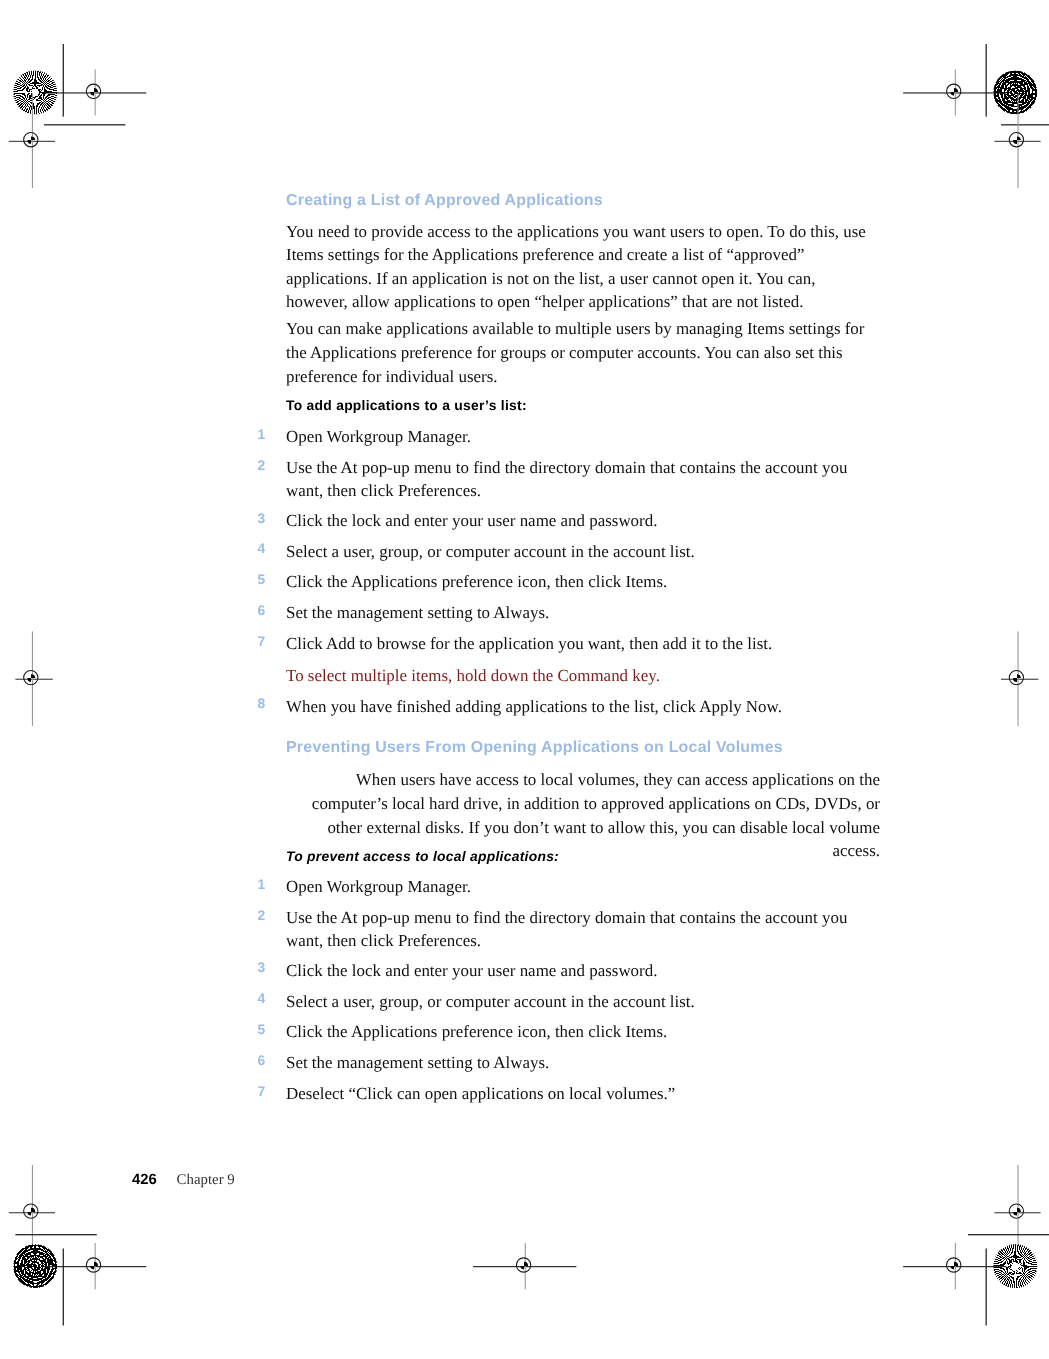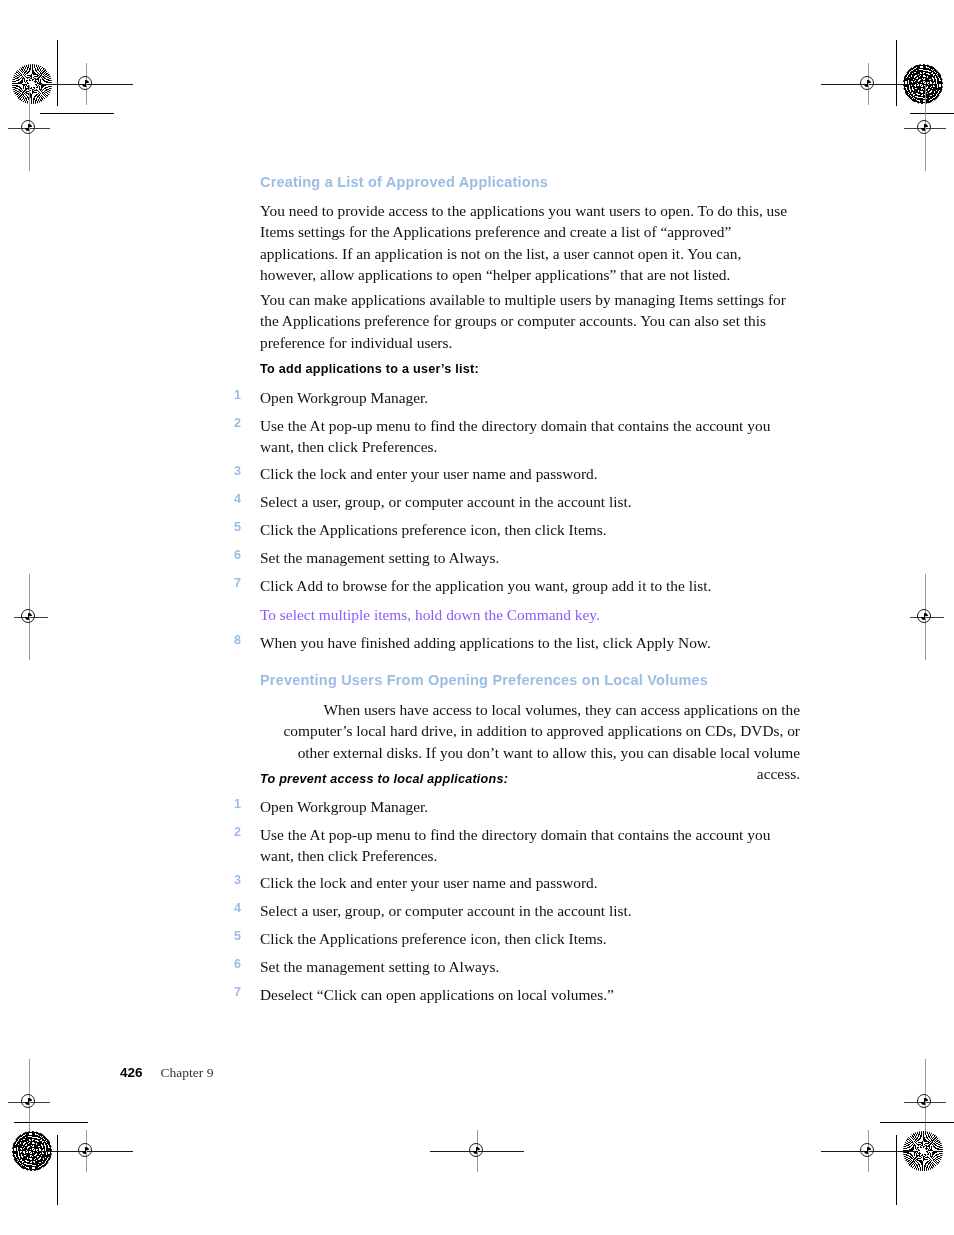--- a/index.html
+++ b/index.html
@@ -159,21 +159,21 @@
     line-height: 21.3px;
     color: #111111;
   }
   .list-note {
     position: absolute;
     left: 260px;
     width: 540px;
     font-family: "Liberation Serif", serif;
     font-size: 15.4px;
     line-height: 21.3px;
-    color: #8b5cf6;
+    color: #7f1d1d;
   }
   .footer {
     position: absolute;
     left: 120px;
     top: 1063px;
     white-space: nowrap;
   }
   .footer-page {
     font-family: "Liberation Sans", sans-serif;
     font-weight: bold;
@@ -308,29 +308,29 @@
     <div class="list-item" style="top:519px;">
       <span class="list-num">5</span>
       <div class="list-text">Click the Applications preference icon, then click Items.</div>
     </div>
     <div class="list-item" style="top:547px;">
       <span class="list-num">6</span>
       <div class="list-text">Set the management setting to Always.</div>
     </div>
     <div class="list-item" style="top:575px;">
       <span class="list-num">7</span>
-      <div class="list-text">Click Add to browse for the application you want, group add it to the list.</div>
+      <div class="list-text">Click Add to browse for the application you want, then add it to the list.</div>
     </div>
     <div class="list-note" style="top:604px;">To select multiple items, hold down the Command key.</div>
     <div class="list-item" style="top:632px;">
       <span class="list-num">8</span>
       <div class="list-text">When you have finished adding applications to the list, click Apply Now.</div>
     </div>
 
-    <div class="section-heading" style="top:672px;">Preventing Users From Opening Preferences on Local Volumes</div>
+    <div class="section-heading" style="top:672px;">Preventing Users From Opening Applications on Local Volumes</div>
 
     <div class="body-para" style="top:699px;text-align:right;">When users have access to local volumes, they can access applications on the computer’s local hard drive, in addition to approved applications on CDs, DVDs, or other external disks. If you don’t want to allow this, you can disable local volume access.</div>
 
     <div class="sub-heading" style="top:772px;font-style:italic;">To prevent access to local applications:</div>
 
     <div class="list-item" style="top:796px;">
       <span class="list-num">1</span>
       <div class="list-text">Open Workgroup Manager.</div>
     </div>
     <div class="list-item" style="top:824px;">

